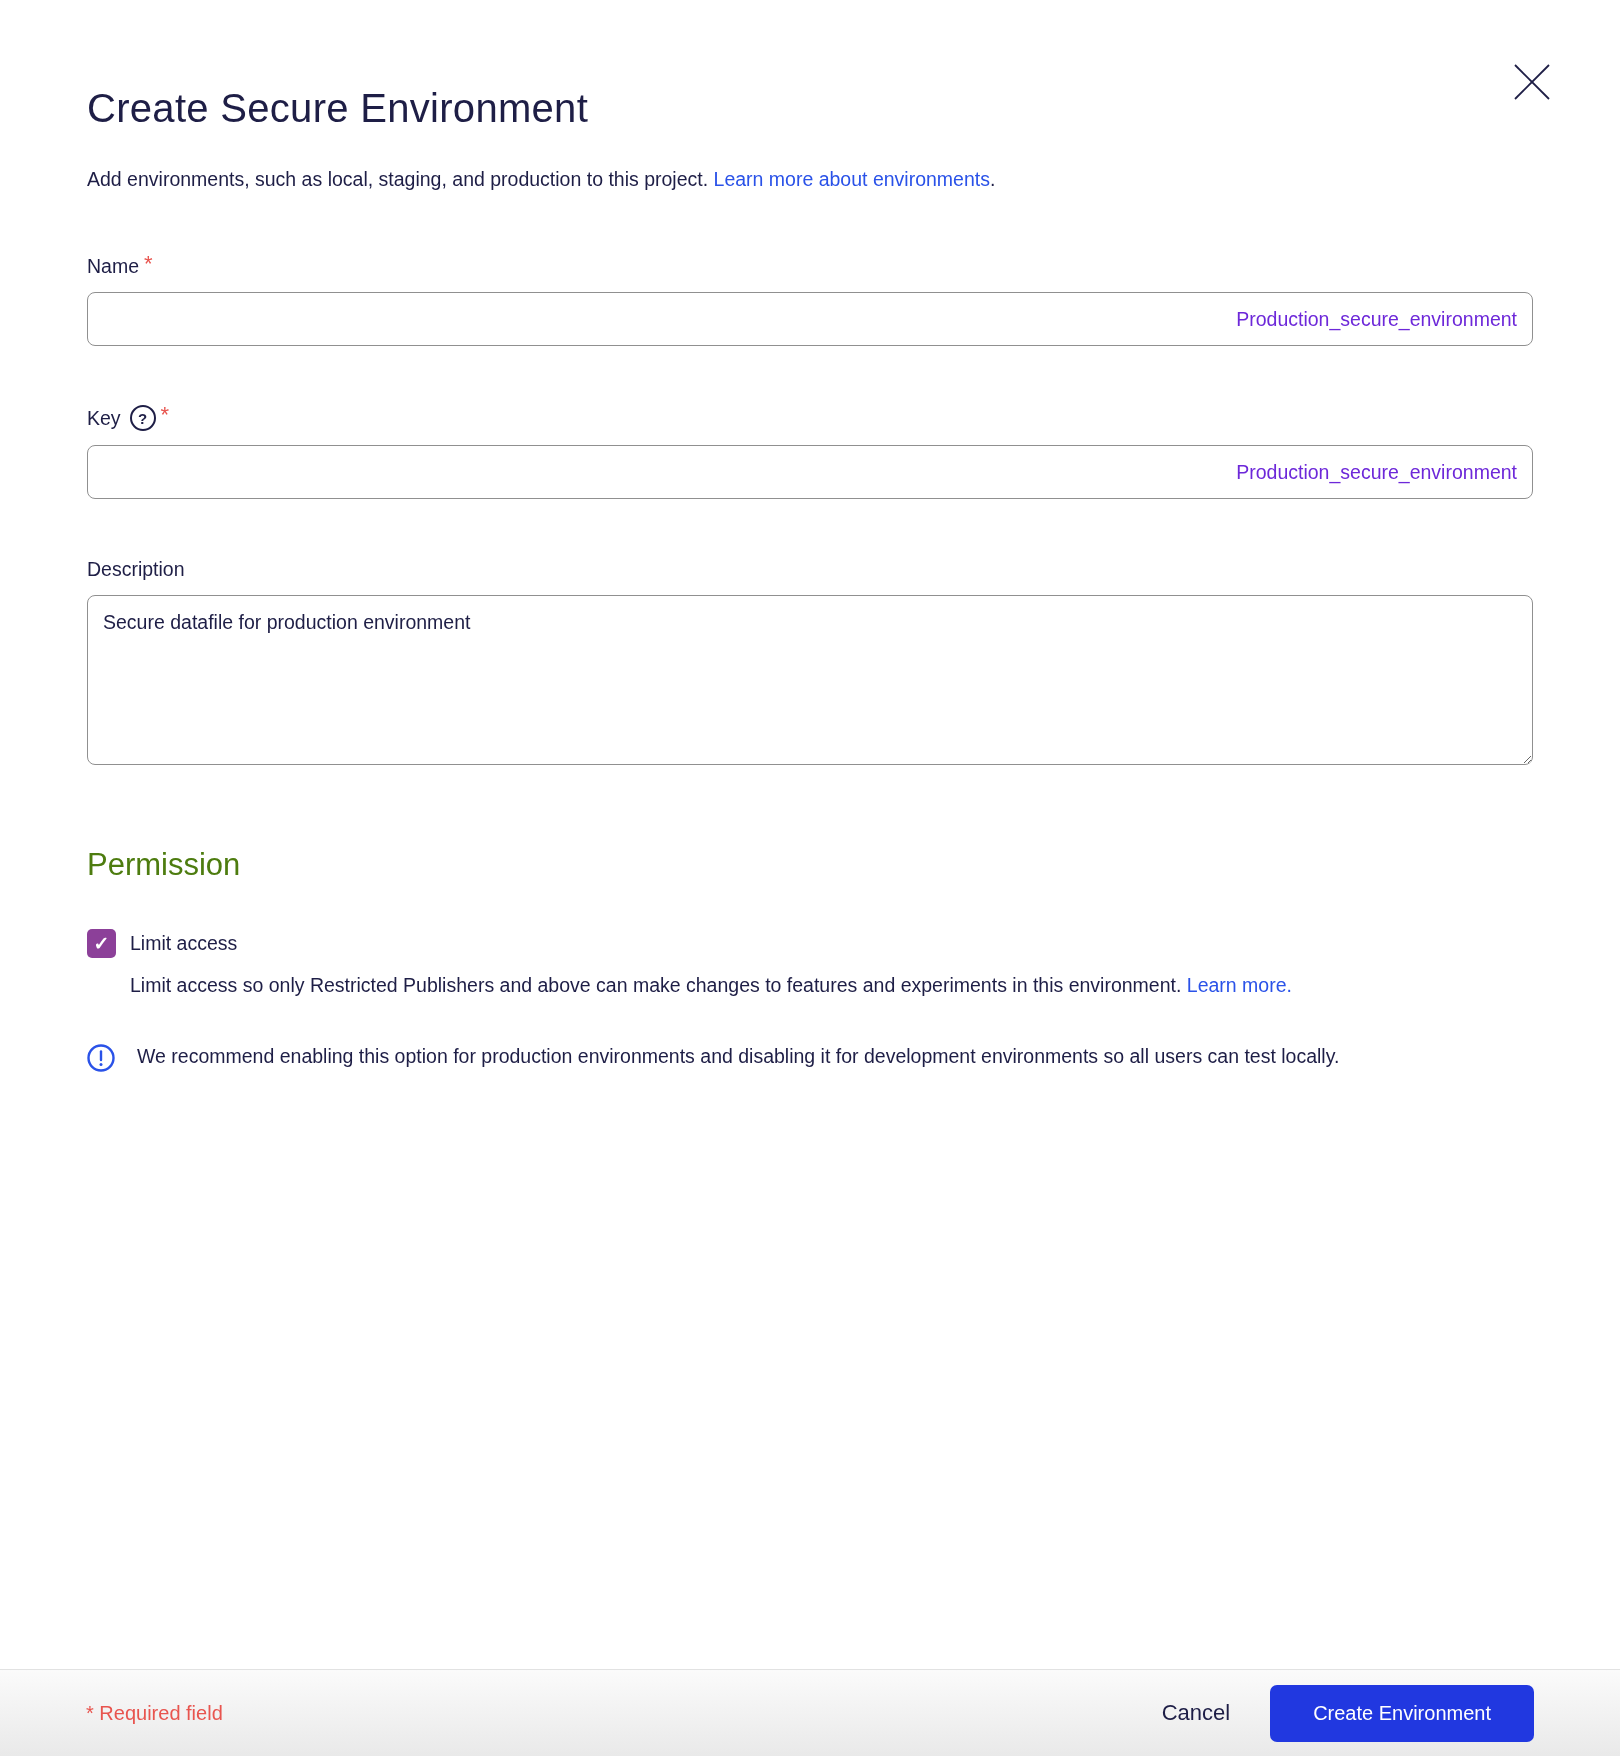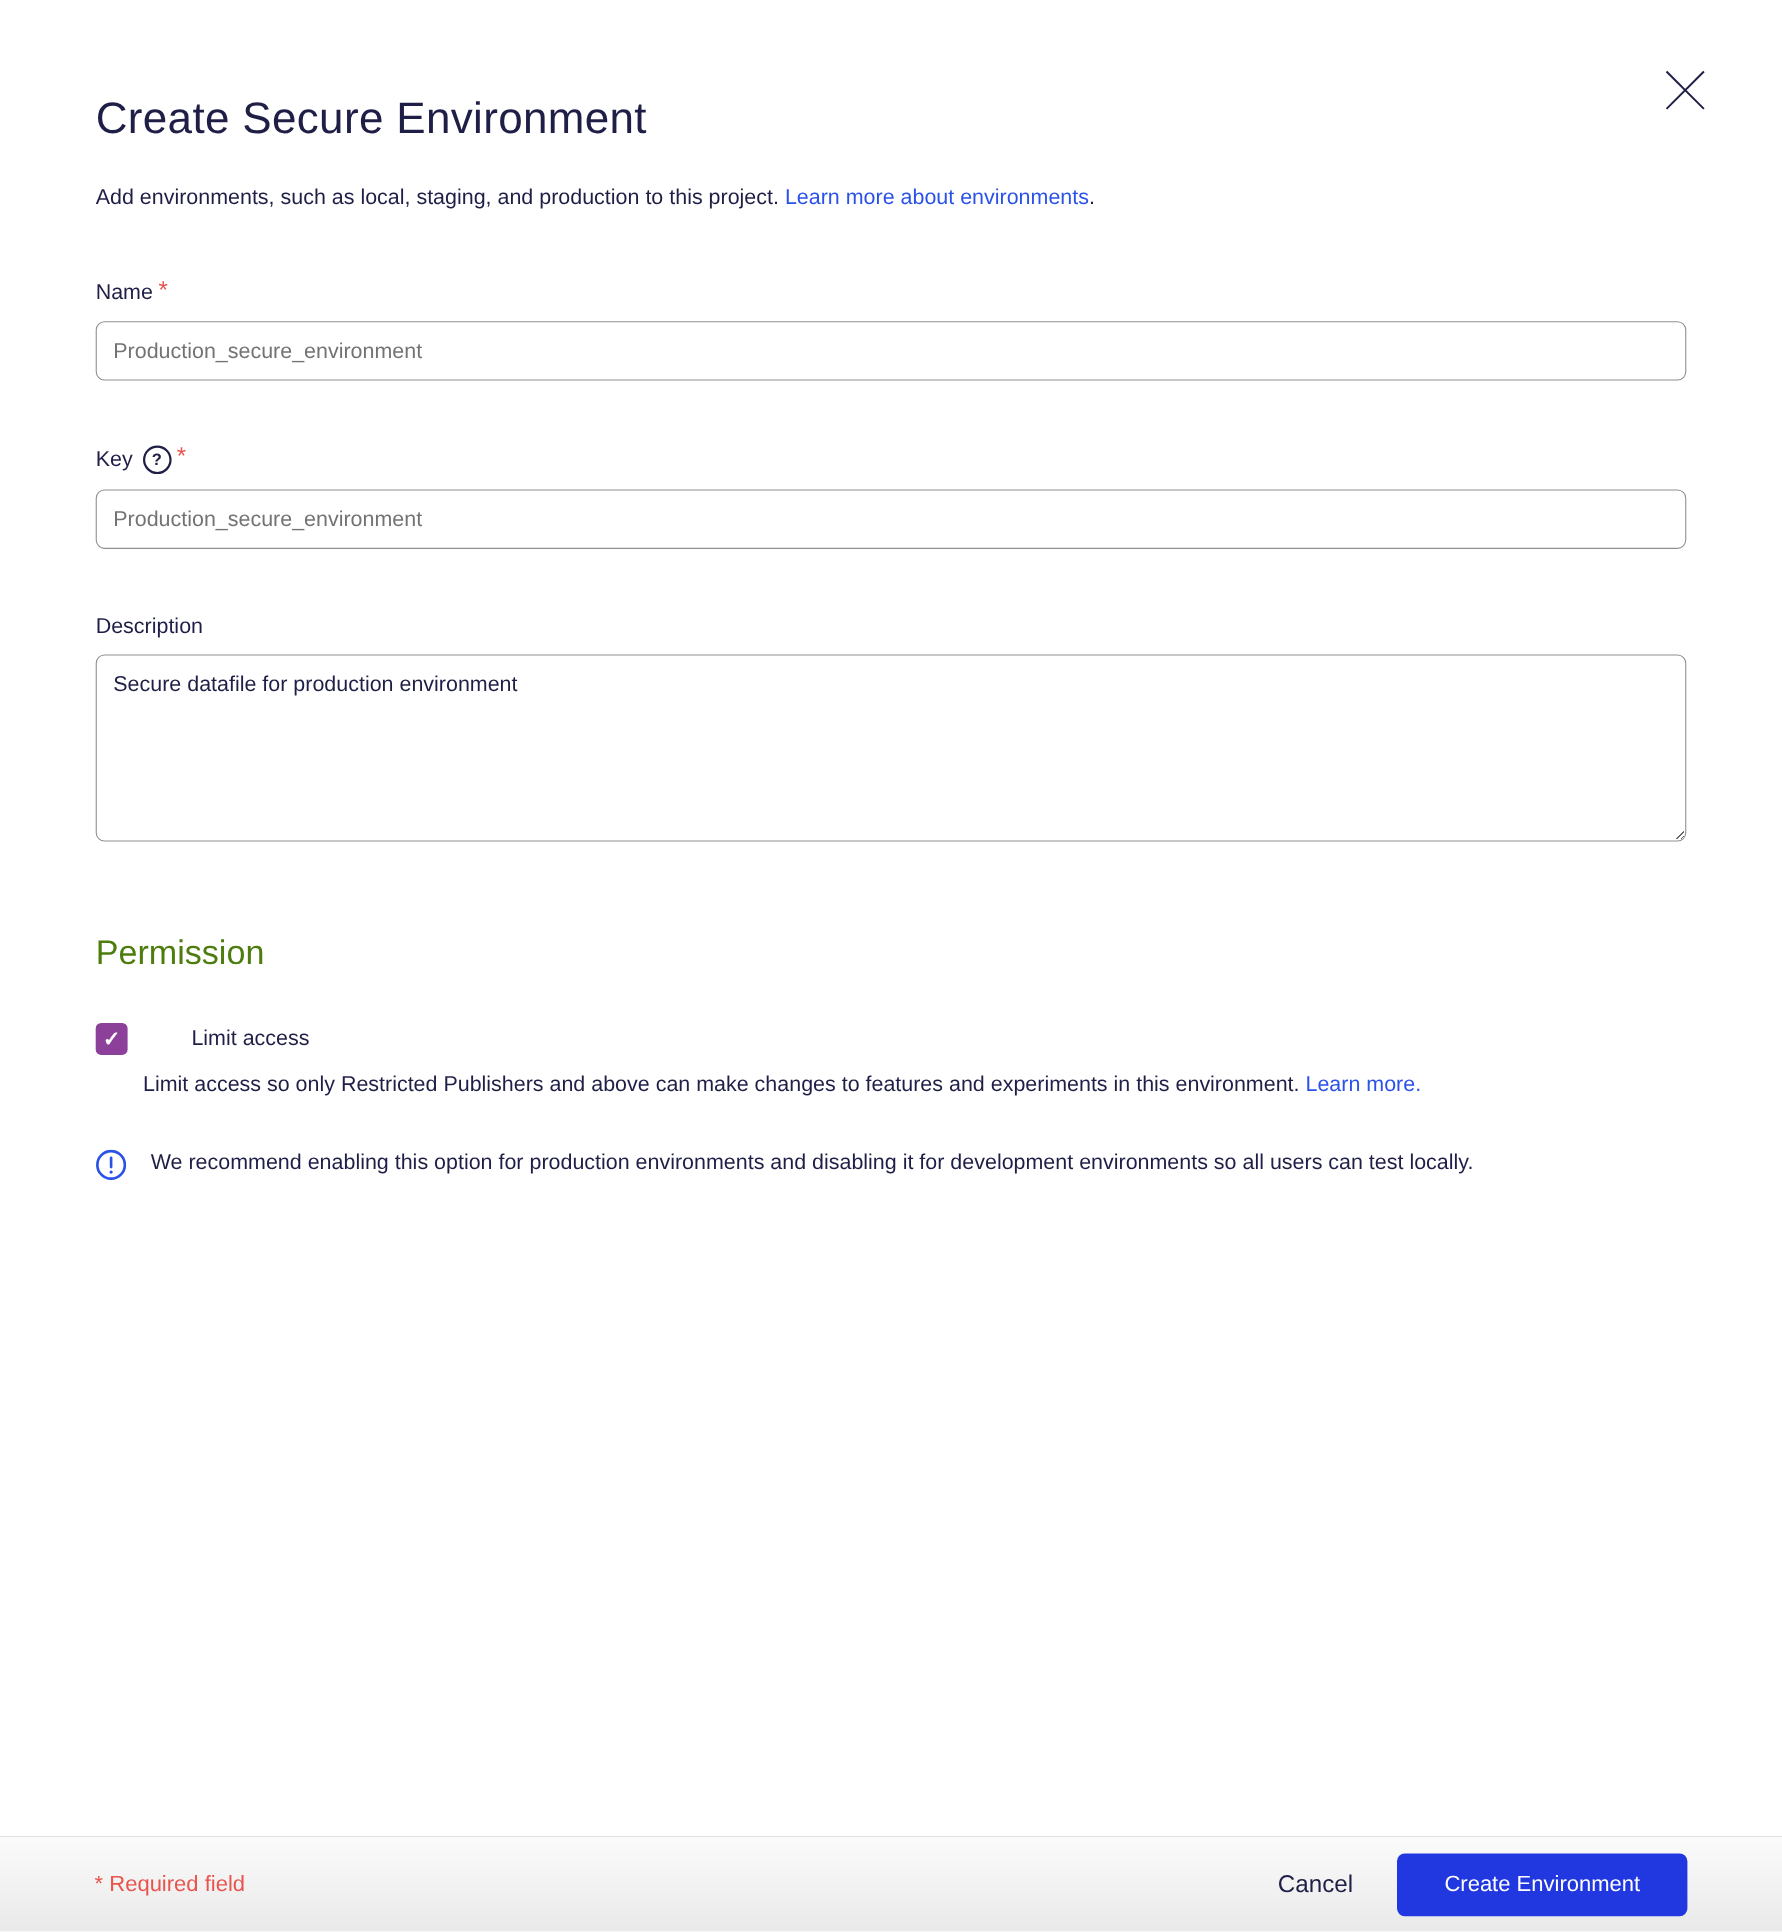--- a/index.html
+++ b/index.html
@@ -84,23 +84,24 @@
   }
 
   .text-input {
     width: 100%;
     height: 54px;
     border: 1px solid #909090;
     border-radius: 8px;
     padding: 0 15px;
     font-size: 19.5px;
     font-family: inherit;
-    color: #737373;
+    color: #6d28d9;
     background: #fff;
     outline: none;
+    text-align: right;
   }
 
   .textarea {
     width: 100%;
     height: 170px;
     border: 1px solid #909090;
     border-radius: 8px;
     padding: 13px 15px;
     font-size: 19.5px;
     font-family: inherit;
@@ -130,21 +131,21 @@
     background: #8c4099;
     color: #ffffff;
     display: flex;
     align-items: center;
     justify-content: center;
     font-size: 19px;
     font-weight: 700;
     cursor: pointer;
     flex: none;
   }
-  .checkbox-label { font-size: 19.5px; margin-left: 44px; }
+  .checkbox-label { font-size: 19.5px; }
 
   .helper {
     margin: 9px 0 0 43px;
     font-size: 19.5px;
     line-height: 1.85;
     max-width: 1290px;
   }
 
   .note {
     display: flex;

